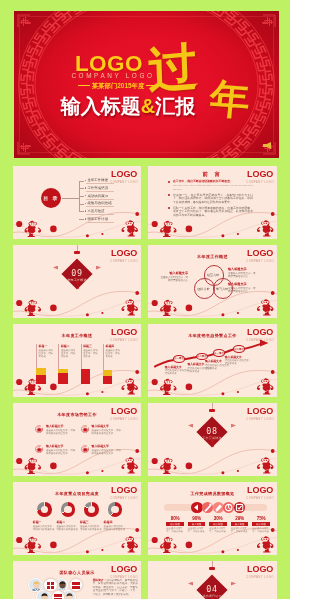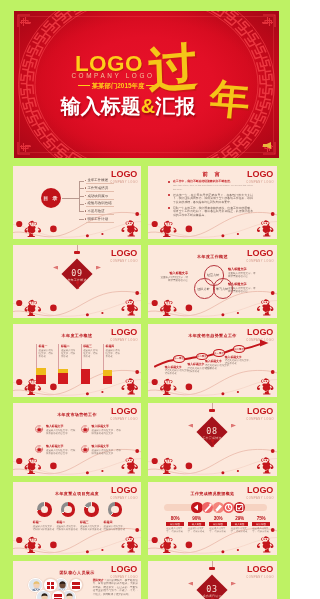--- a/index.html
+++ b/index.html
@@ -1000,20 +1000,20 @@
       <div class="sl r" style="left:135px;top:395px">
         <div class="slogo">
  <b>LOGO</b>
           <s>COMPANY LOGO</s>
         </div>
         <div class="dv-string"></div>
  <div class="dv-cap"></div>
  <div class="dv-dia"></div>
  <div class="dv-side dv-sl"></div>
  <div class="dv-side dv-sr"></div>
- <div class="dv-num">03</div>
+ <div class="dv-num">04</div>
  <div class="dv-lab">成功项目展示</div>
  <div class="dv-tassel">
           <i></i>
         </div>
       </div>
     </div>
 </div>
 
 </body></html>

